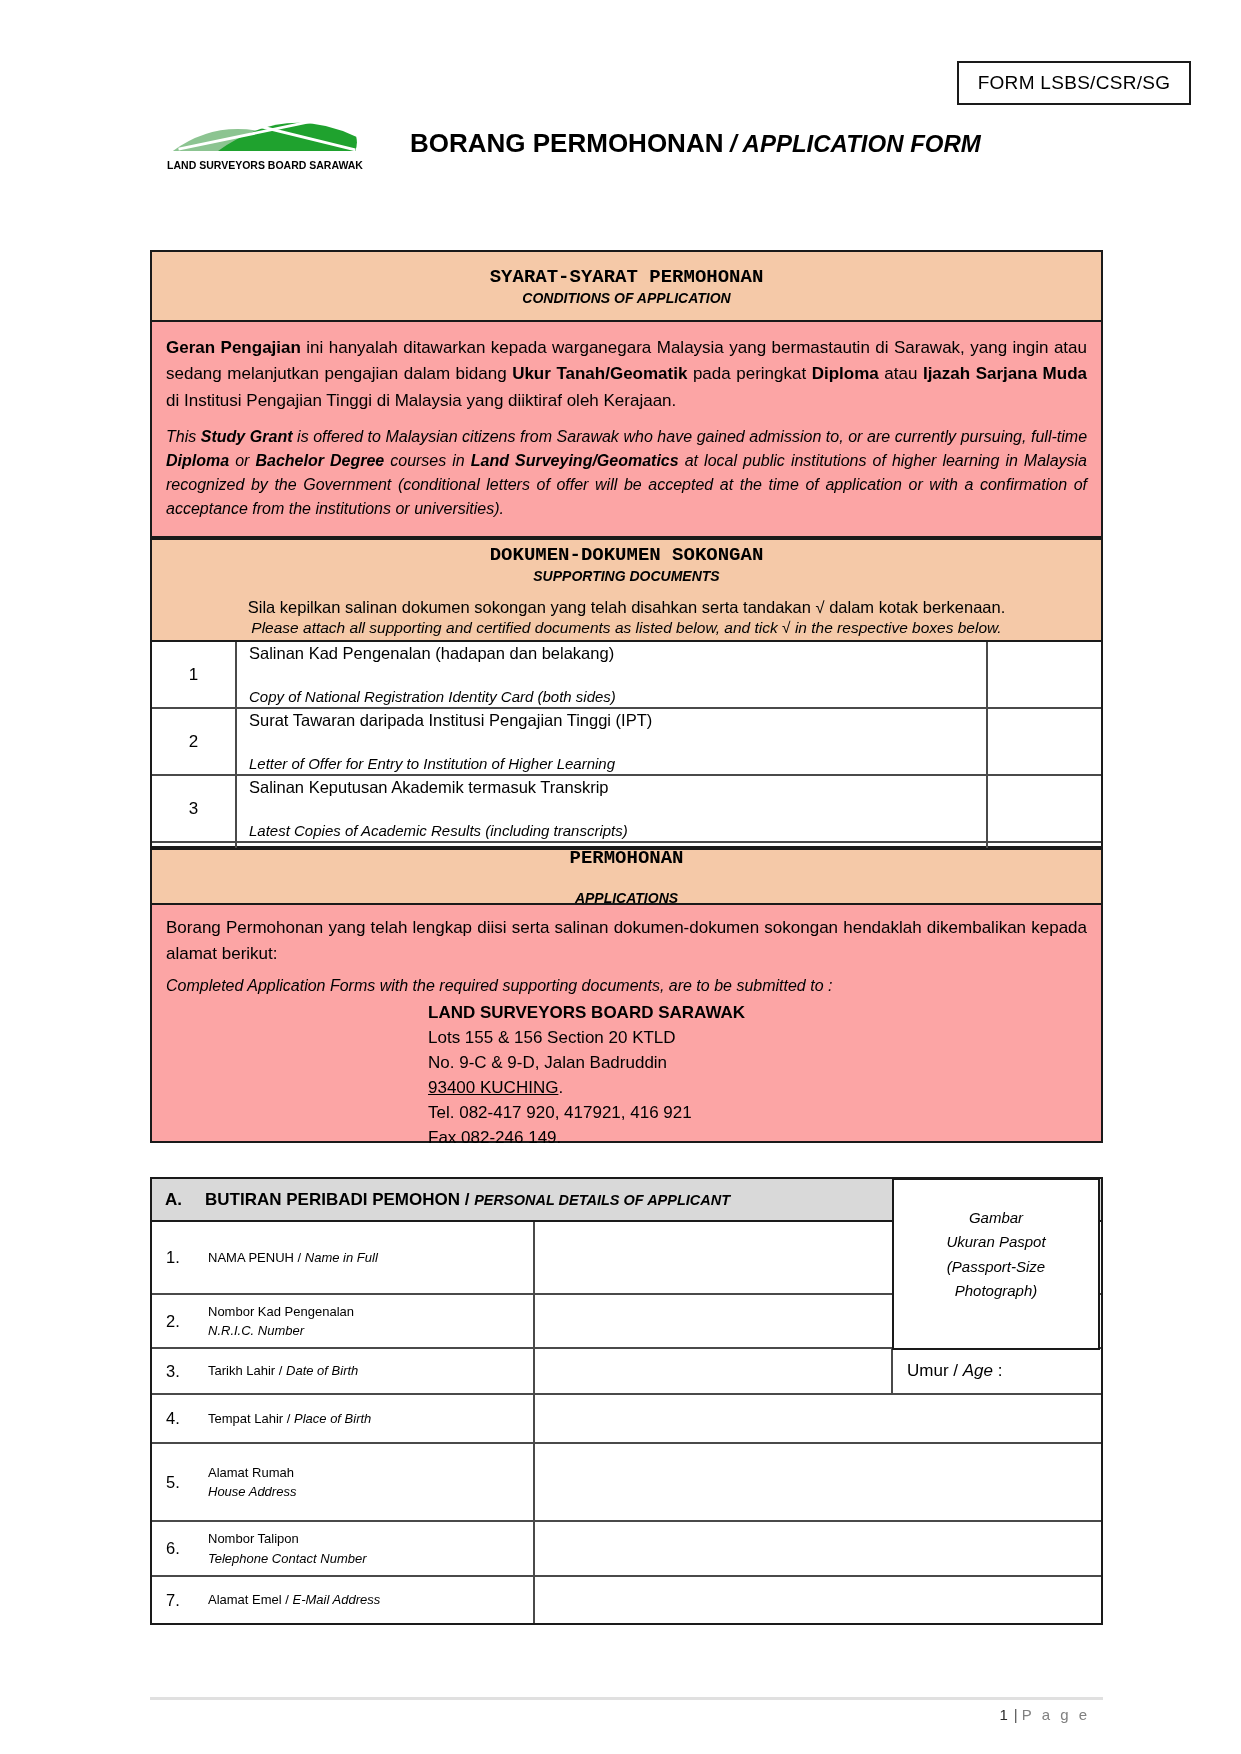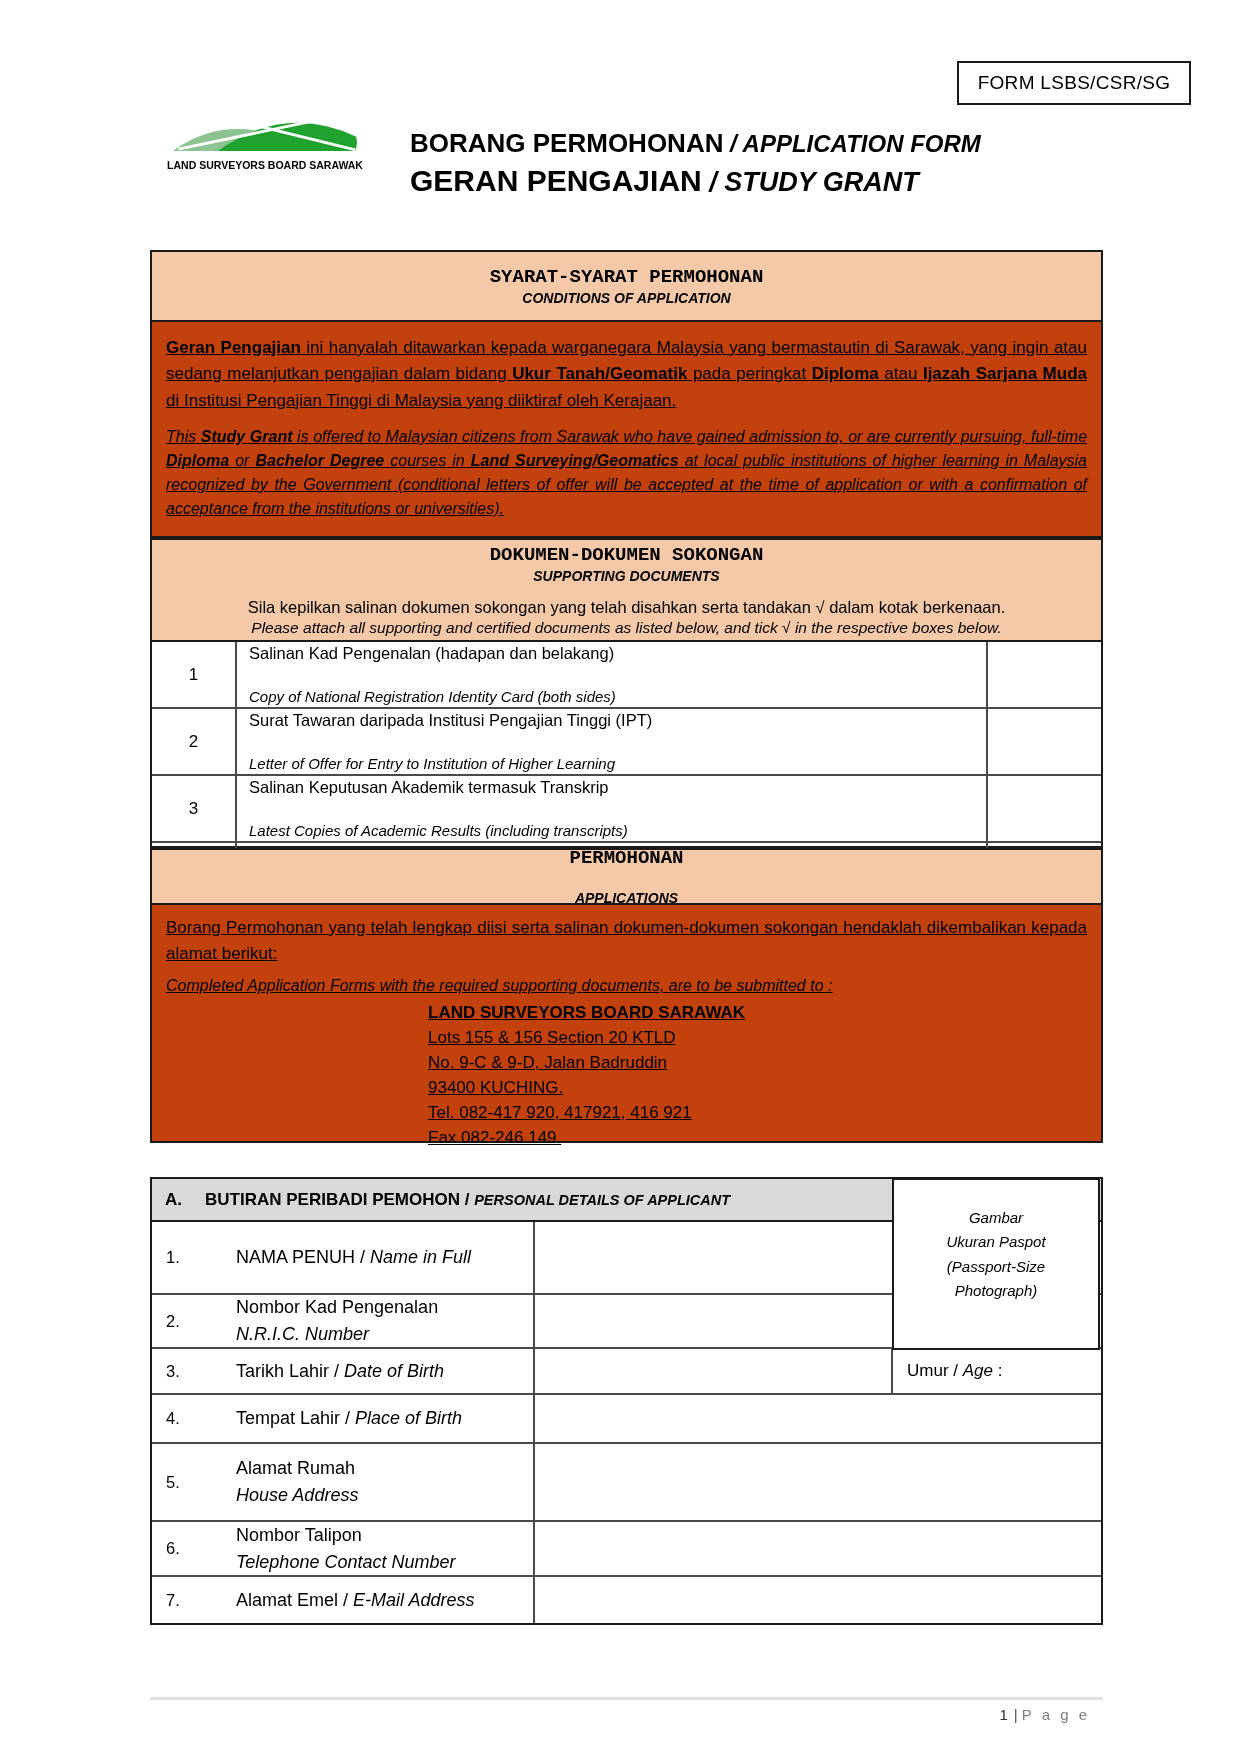--- a/index.html
+++ b/index.html
@@ -38,24 +38,23 @@
     background: #F5C9A8;
     border: 2px solid #1a1a1a;
     text-align: center;
     display: flex; flex-direction: column; justify-content: center;
   }
   .hdr-title { font-size: 19px; font-weight: bold; font-family: Liberation Mono, monospace; }
   .hdr-sub { font-size: 14px; font-weight: bold; font-style: italic; margin-top: 2px; }
   .hdr-note { font-size: 16.5px; margin-top: 14px; }
   .hdr-note-en { font-size: 15.5px; font-style: italic; margin-top: 2px; }
   .body-box {
-    background: #c2410c;
+    background: #fca5a5;
     border: 2px solid #1a1a1a; border-top: none;
     padding: 6px 14px;
-    text-decoration: underline;
   }
   .p-ms { font-size: 17px; line-height: 1.55; text-align: justify; margin-top: 7px; }
   .p-en { font-size: 16px; font-style: italic; line-height: 1.5; text-align: justify; margin-top: 11px; }
 
   
   #syarat-hdr { top: 250px; height: 72px; }
   #syarat-body { top: 322px; height: 216px; }
 
   #dokumen-hdr { top: 538px; height: 104px; }
 
@@ -89,21 +88,21 @@
 
   #sectionA-table { top: 1222px; border: 2px solid #1a1a1a; border-top: none; display: flex; flex-direction: column; }
   .f-row { display: flex; border-top: 2px solid #4a4a4a; }
   .f-row:first-child { border-top: none; }
   .f-label {
     width: 383px; border-right: 2px solid #4a4a4a;
     padding: 4px 8px 4px 14px;
     display: flex; gap: 16px; align-items: center;
   }
   .f-no { width: 26px; font-size: 16.5px; flex: none; }
-  .f-text { font-size: 18px; line-height: 1.5; margin-left: 28px; }
+  .f-text { font-size: 13px; line-height: 1.5; }
   .f-value { flex: 1; background: #fff; }
   .f-value-mid { width: 358px; border-right: 2px solid #4a4a4a; background: #fff; }
   .f-umur { flex: 1; display: flex; align-items: center; padding-left: 14px; font-size: 17px; }
 
   #photo-box {
     left: 892px; top: 1178px; width: 208px; height: 172px;
     background: #fff; border: 2px solid #1a1a1a; z-index: 5;
     text-align: center; padding-top: 26px;
     font-size: 15px; font-style: italic; line-height: 1.62;
   }
@@ -128,23 +127,20 @@
     <path d="M50,43 Q122,-8 197,28 Q199,35 196,43 Z" fill="#1FA22E"></path>
     <line x1="8" y1="41" x2="162" y2="9" stroke="#ffffff" stroke-width="3"></line>
     <line x1="54" y1="7" x2="196" y2="42" stroke="#ffffff" stroke-width="3"></line>
   </svg>
   <div class="logo-text">LAND SURVEYORS BOARD SARAWAK</div>
 </div>
 
 <div class="abs" id="titles">
   <div class="t1">
     <span class="ttl-ms">BORANG PERMOHONAN</span><span class="ttl-en"> / </span><span class="ttl-en">APPLICATION FORM</span>
-  </div>
-  <div class="t2">
-    <span class="ttl-ms">GERAN PENGAJIAN</span><span class="ttl-en"> / </span><span class="ttl-en">STUDY GRANT</span>
   </div>
 </div>
 
 <div class="abs sec peach-hdr" id="syarat-hdr">
   <div class="hdr-title">SYARAT-SYARAT PERMOHONAN</div>
   <div class="hdr-sub">CONDITIONS OF APPLICATION</div>
 </div>
 
 <div class="abs sec body-box" id="syarat-body">
   <p class="p-ms"><span style="font-weight: bold;">Geran Pengajian</span><span> ini hanyalah ditawarkan kepada warganegara Malaysia yang bermastautin di Sarawak, yang ingin atau sedang melanjutkan pengajian dalam bidang </span><span style="font-weight: bold;">Ukur Tanah/Geomatik</span><span> pada peringkat </span><span style="font-weight: bold;">Diploma</span><span> atau </span><span style="font-weight: bold;">Ijazah Sarjana Muda</span><span> di Institusi Pengajian Tinggi di Malaysia yang diiktiraf oleh Kerajaan.</span></p>

